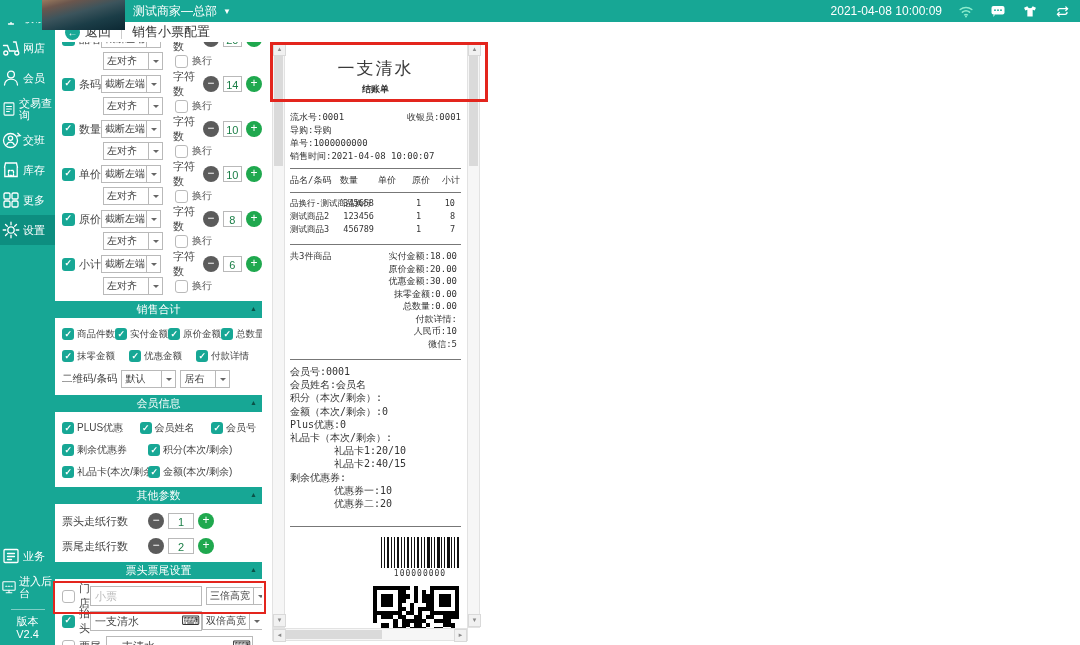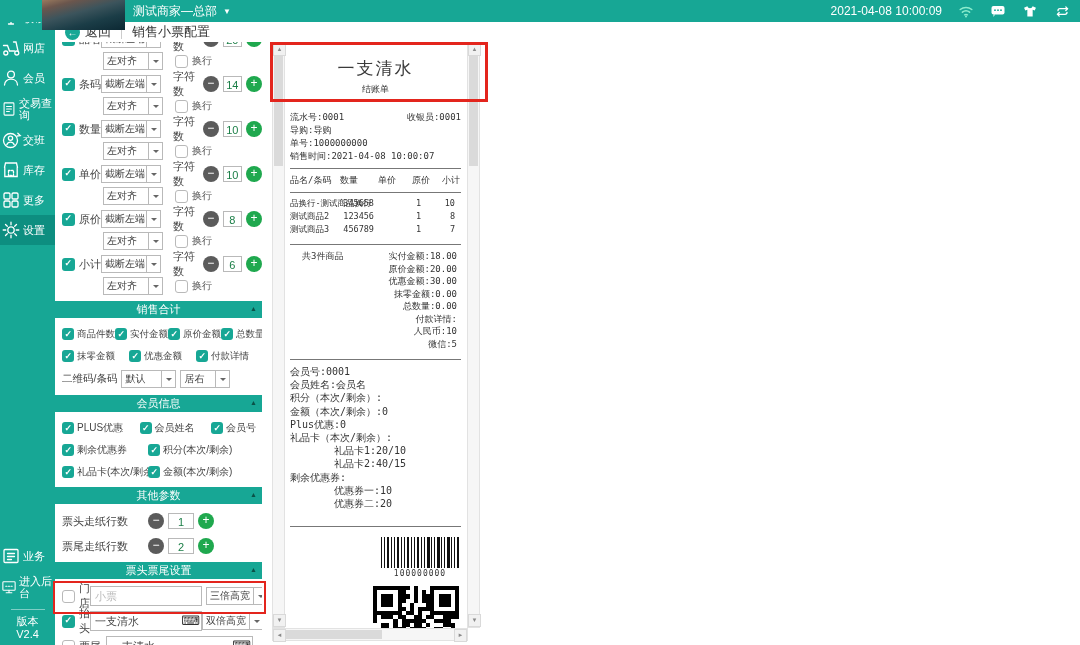--- a/index.html
+++ b/index.html
@@ -99,33 +99,33 @@
     border:1px solid #e2e2e2;box-sizing:border-box;z-index:3}
   .hsb .sb-btn{height:11px;width:11px;line-height:11px}
   .hsb .l{left:0;top:0}.hsb .r{right:0;left:auto;top:0}
   .hsb-thumb{position:absolute;left:13px;top:1px;width:96px;height:9px;background:#dadada}
 
   
   .preview{position:absolute;left:285px;top:42px;width:182px;height:586px;background:#fff;overflow:hidden;
     box-sizing:border-box;padding:10px 6px 0 5px;z-index:2;color:#333;
     font-family:"DejaVu Sans Mono","Liberation Mono",monospace}
   .r-title{text-align:center;font-size:17px;letter-spacing:2px;color:#3a3a3a;margin-top:5px}
-  .r-sub{text-align:center;font-size:9px;font-weight:normal;margin-top:3px}
+  .r-sub{text-align:center;font-size:9px;font-weight:bold;margin-top:3px}
   .r-info{margin-top:15px;font-size:9px;line-height:13px}
   .r-flex{display:flex;justify-content:space-between}
   .r-hr{border-top:1px solid #777;margin:5px 0}
   .r-th{position:relative;height:13px;font-size:9px}
   .r-th span{position:absolute;top:0}
   .r-tr{position:relative;height:13px;font-size:8.5px;white-space:nowrap}
   .r-tr .nm{position:absolute;left:0;top:0;max-width:84px;overflow:hidden}
   .r-tr .v1{position:absolute;right:87px;top:0}
   .r-tr .v2{position:absolute;right:40px;top:0}
   .r-tr .v3{position:absolute;right:6px;top:0}
   .r-sum{position:relative;font-size:9px;line-height:12.5px;text-align:right;padding-right:4px;margin-top:3px}
-  .r-count{position:absolute;left:12px;top:0}
+  .r-count{position:absolute;left:0;top:0}
   .r-member{font-size:10px;line-height:13.2px;margin-top:4px}
   .ind{padding-left:44px}
   .bc-wrap{width:78px;margin:10px 2px 0 auto}
   .bc{height:31px;background:
     repeating-linear-gradient(90deg,#111 0 1.5px,#fff 1.5px 3px,#111 3px 4px,#fff 4px 6.5px,#111 6.5px 8.5px,#fff 8.5px 10px)}
   .bc-label{text-align:center;font-size:8px;margin-top:1px;letter-spacing:1px}
   .qr{width:86px;height:86px;margin:8px 2px 0 auto;display:grid;
     grid-template-columns:repeat(21,1fr);grid-template-rows:repeat(21,1fr)}
   .qr b{background:#000}
 

